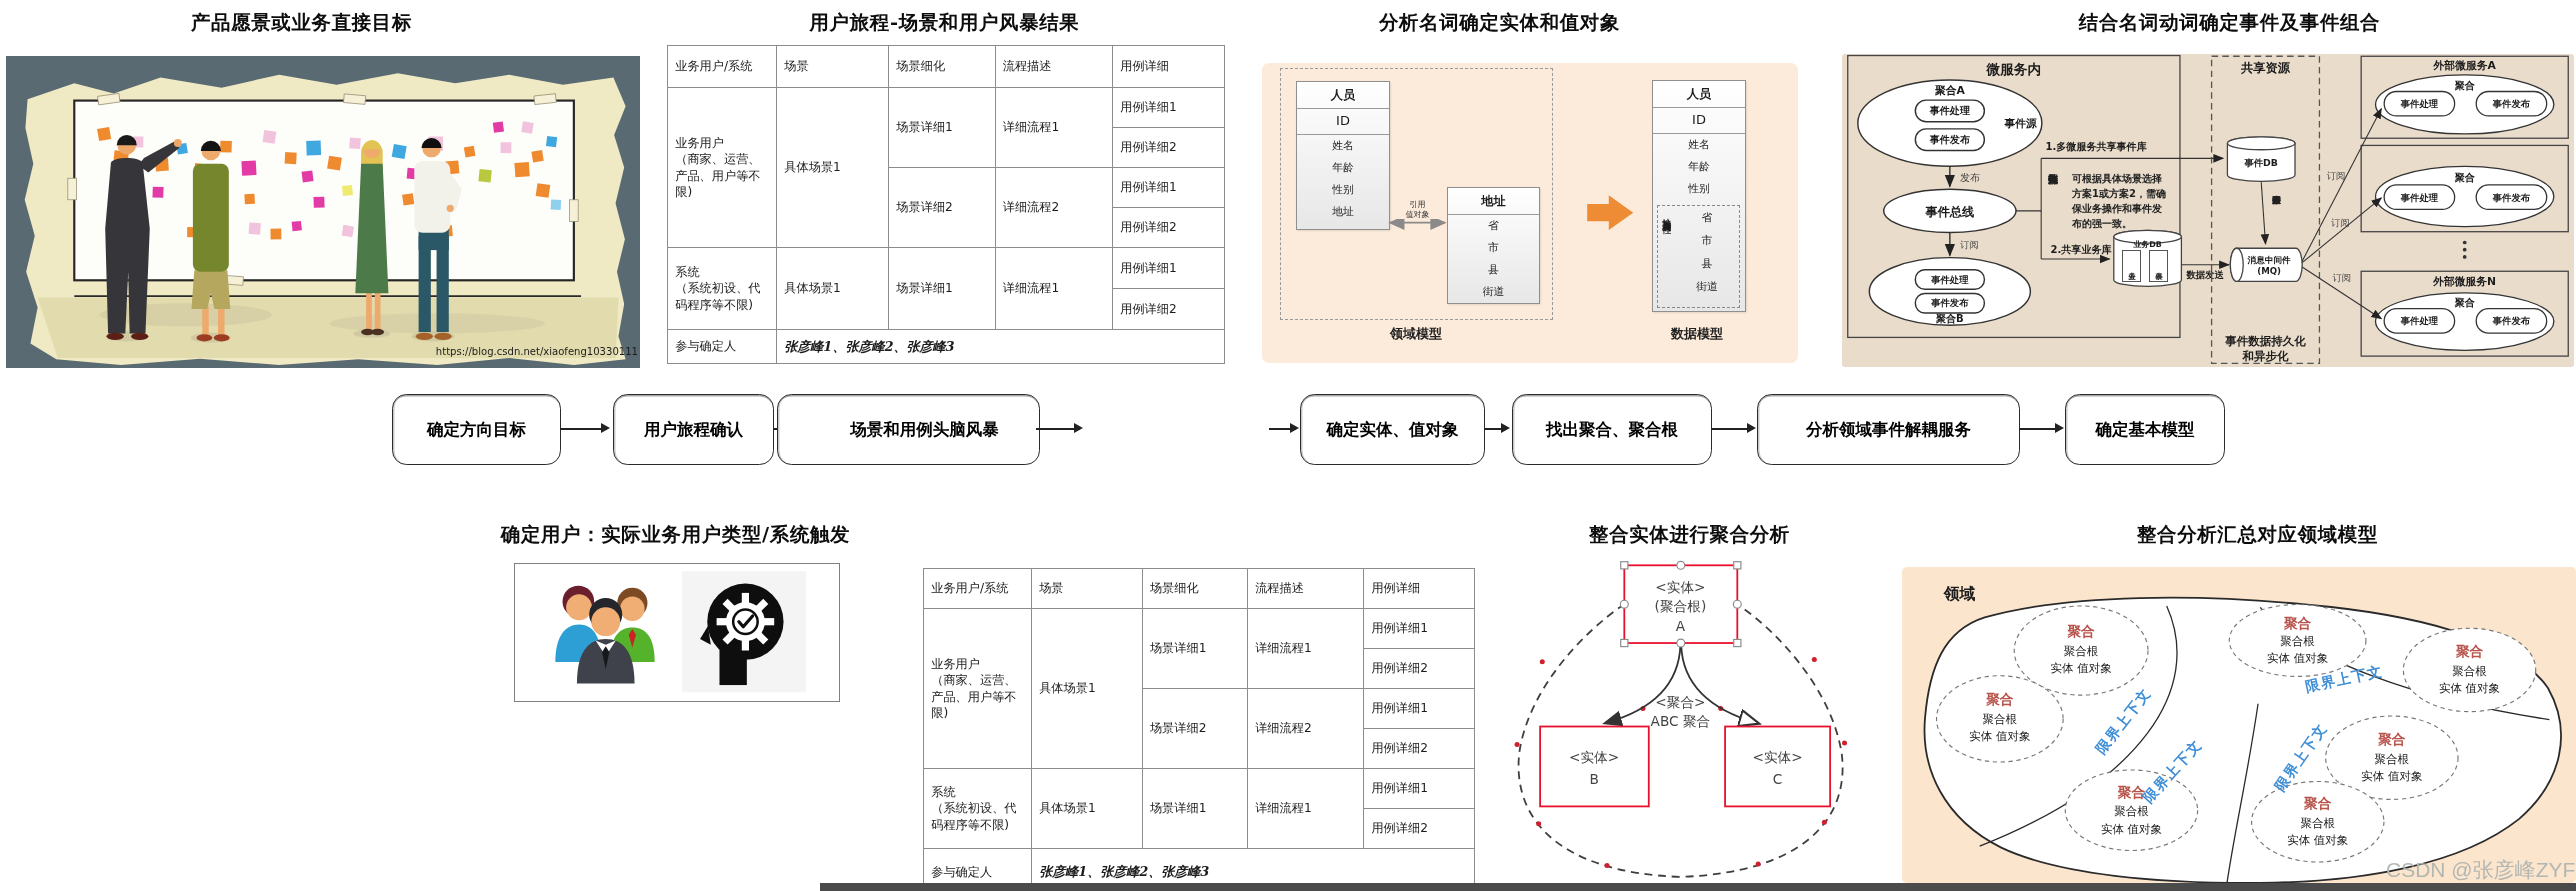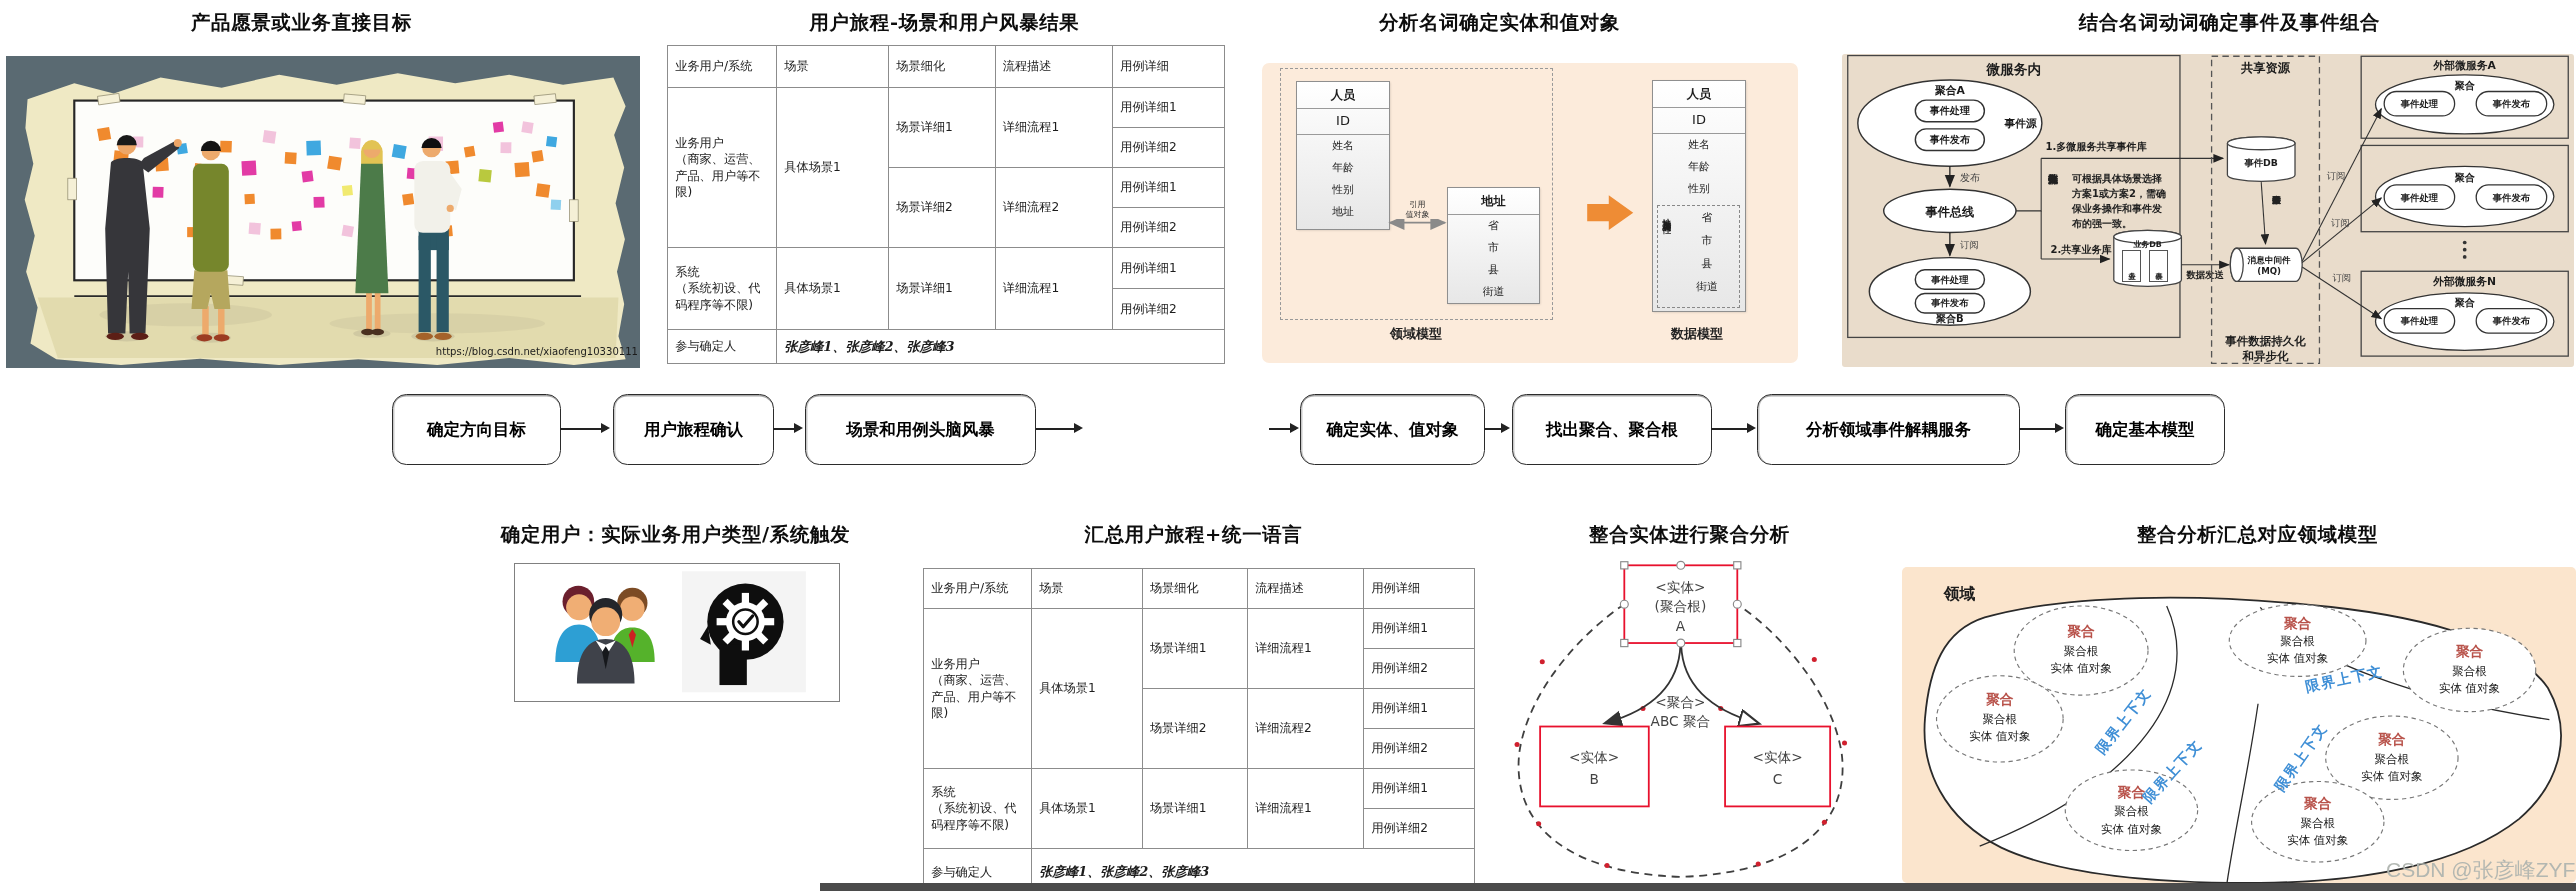--- a/index.html
+++ b/index.html
@@ -383,33 +383,32 @@
     <div class="note-detail" style="left:230px;top:117px;width:96px;">可根据具体场景选择方案1或方案2，需确保业务操作和事件发布的强一致。</div>
     <div class="vt" style="left:429px;top:134px;height:59px;font-size:8.6px;">事件数据发送</div>
     <div class="tablet" style="left:280px;top:196px;width:17.3px;height:30px;">业务表</div>
     <div class="tablet" style="left:307px;top:196px;width:17.3px;height:30px;">事件表</div>
   </div>
 
   <div class="step" style="left:392px;width:167px;">确定方向目标</div>
   <div class="flow-arrow" style="left:560px;width:47px;"></div>
   <div class="step" style="left:613px;width:159px;">用户旅程确认</div>
   <div class="flow-arrow" style="left:773px;width:27px;"></div>
-  <div class="step" style="left:805px;width:229px;">场景和用例头脑风暴</div>
+  <div class="step" style="left:777px;width:229px;padding-left:32px;">场景和用例头脑风暴</div>
   <div class="flow-arrow" style="left:1036px;width:44px;"></div>
   <div class="flow-arrow" style="left:1269px;width:27px;"></div>
   <div class="step" style="left:1300px;width:183px;">确定实体、值对象</div>
   <div class="flow-arrow" style="left:1484px;width:23px;"></div>
   <div class="step" style="left:1512px;width:198px;">找出聚合、聚合根</div>
   <div class="flow-arrow" style="left:1711px;width:42px;"></div>
   <div class="step" style="left:1757px;width:261px;">分析领域事件解耦服务</div>
   <div class="flow-arrow" style="left:2019px;width:42px;"></div>
   <div class="step" style="left:2065px;width:158px;">确定基本模型</div>
 
   <div class="cn-title" style="left:460px;top:521px;width:431px;">确定用户：实际业务用户类型/系统触发</div>
-  <div class="cn-title" style="left:978px;top:521px;width:431px;">汇总用户旅程+统一语言</div>
   <div class="cn-title" style="left:1474px;top:521px;width:431px;">整合实体进行聚合分析</div>
   <div class="cn-title" style="left:2042px;top:521px;width:431px;">整合分析汇总对应领域模型</div>
 
   <div class="abs" style="left:514px;top:563px;width:324px;height:137px;border:1.4px solid #808080;background:#fff;">
     <svg width="324" height="137" viewBox="0 0 450 190">
       <rect x="232" y="10" width="172" height="168" fill="#f4f4f4"></rect>
       <g>
         <circle cx="88" cy="52" r="22" fill="#6b1f2d"></circle>
         <circle cx="89" cy="60" r="18" fill="#f0ae74"></circle>
         <path d="M 56,136 C 56,100 70,84 89,84 C 108,84 120,100 120,136 Z" fill="#2d9fd4"></path>

